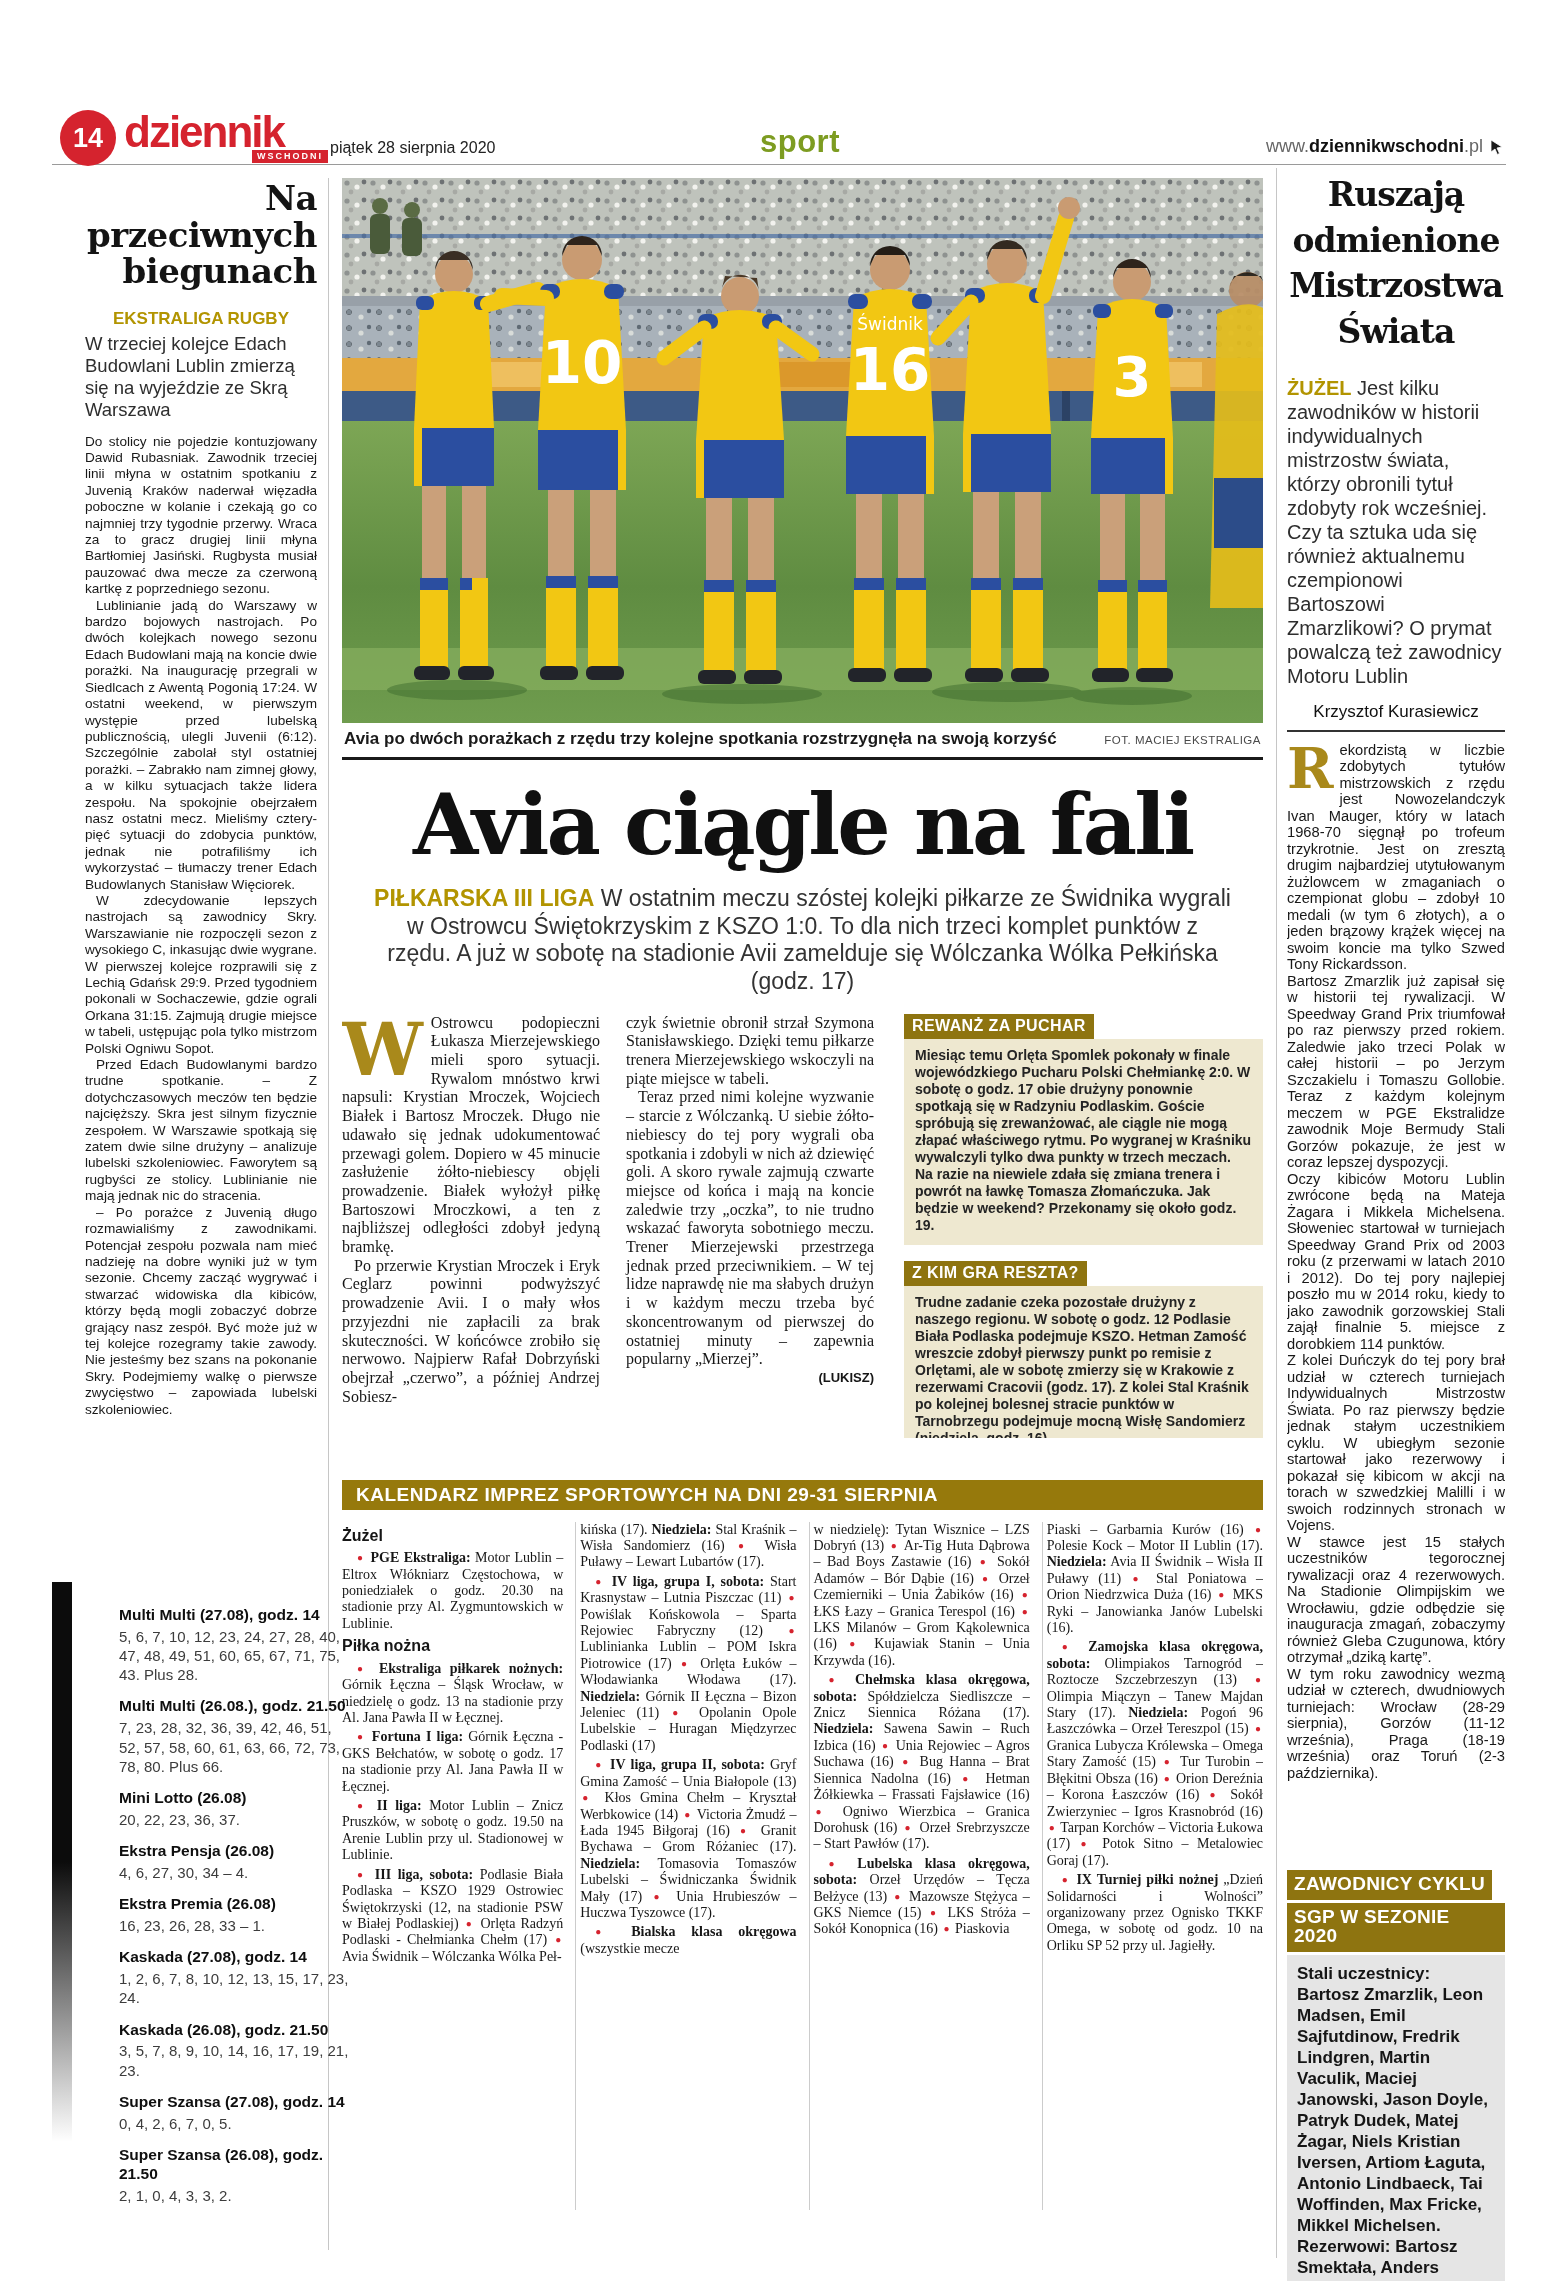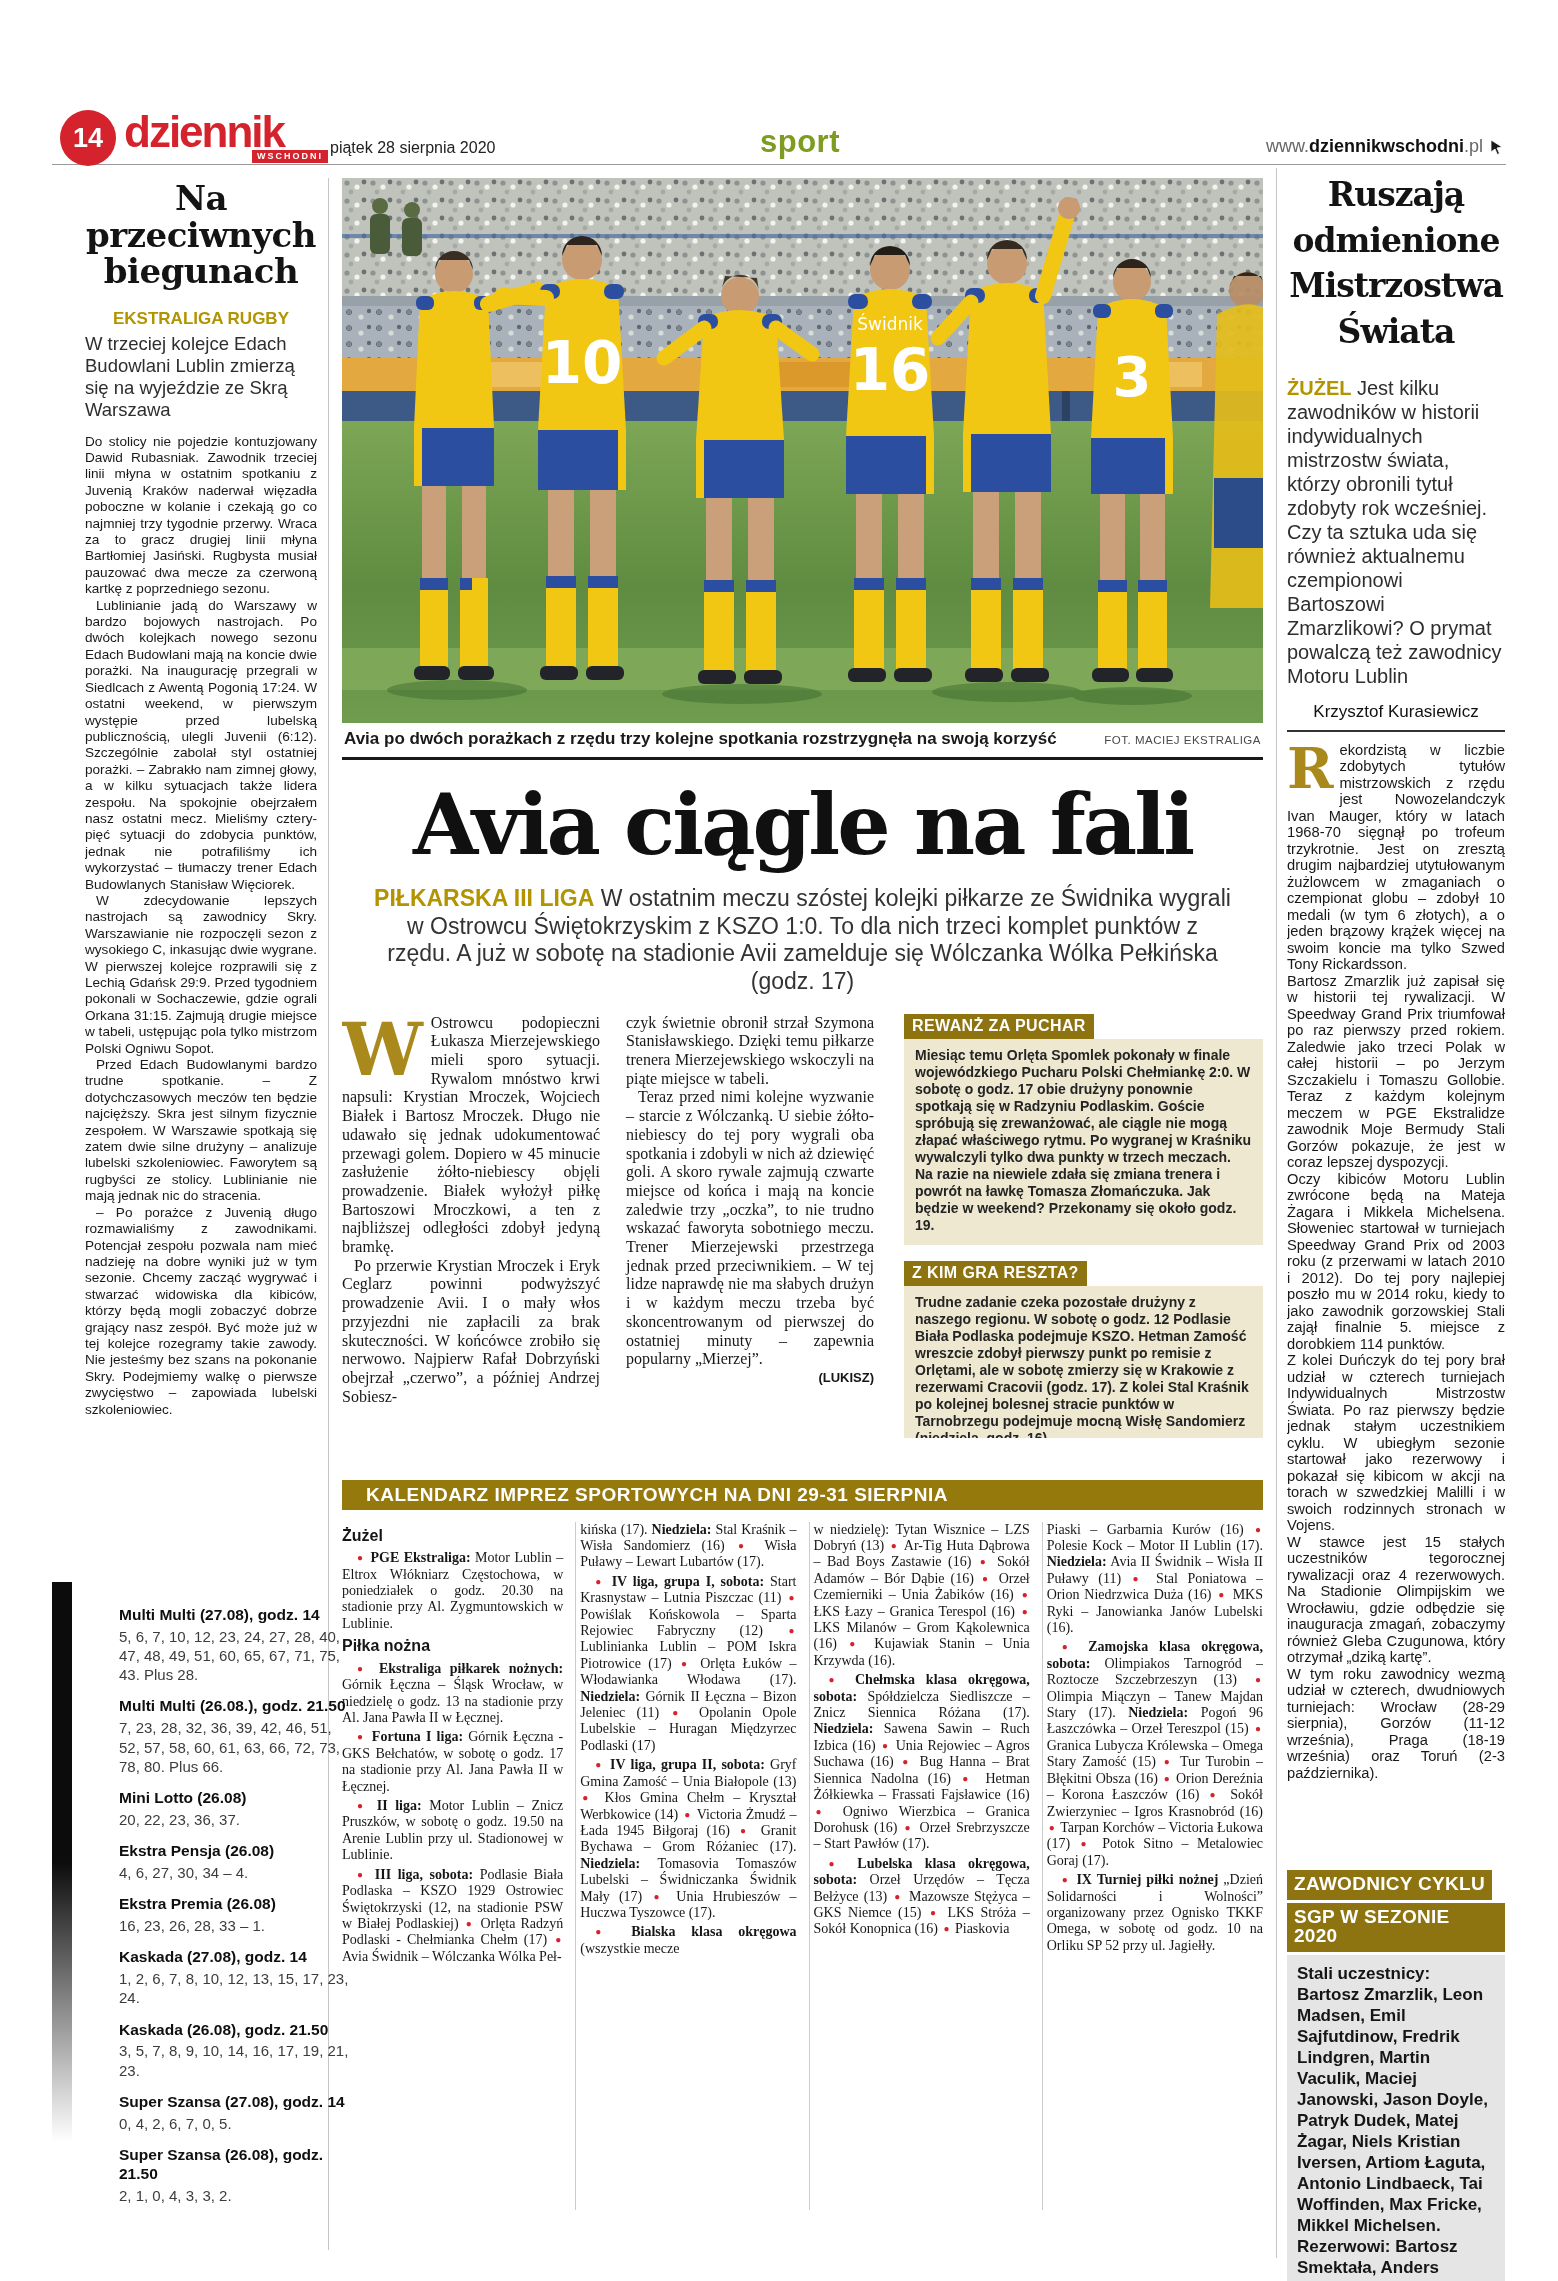--- a/index.html
+++ b/index.html
@@ -32,21 +32,21 @@
 
   
   .vdiv{position:absolute;width:0;border-left:1px solid #c6c6c6}
   .vdiv.left{left:328px;top:178px;height:2072px}
   .vdiv.right{left:1276px;top:168px;height:2090px}
   .edge-shadow{position:absolute;left:52px;top:1582px;width:20px;height:560px;
     background:linear-gradient(180deg,#0c0c0c 0%,#0c0c0c 50%,rgba(12,12,12,0) 100%)}
 
   
   .left-col{position:absolute;left:85px;top:180px;width:232px;height:1412px;overflow:hidden}
-  .la-title{font:bold 34px/1.08 "DejaVu Serif",serif;text-align:center;color:#141414;letter-spacing:-.5px}
+  .la-title{font:bold 34px/1.08 "DejaVu Serif",serif;text-align:right;color:#141414;letter-spacing:-.5px}
   .kicker{color:var(--gold);font-weight:bold}
   .la-kicker{display:block;text-align:center;font:bold 17px/1.1 "Liberation Sans",sans-serif;margin-top:20px}
   .la-lead{font:18.5px/1.2 "Liberation Sans",sans-serif;color:#2e2e2e;text-align:left;margin-top:4px}
   .la-body{margin-top:12px;font:13.6px/16.4px "Liberation Sans",sans-serif;text-align:justify;color:#191919}
   .la-body p+p{text-indent:11px}
 
   
   .lottery{position:absolute;left:119px;top:1606px;width:230px}
   .lot{margin-bottom:13px}
   .lot b{display:block;font:bold 15.5px/1.22 "Liberation Sans",sans-serif;color:#0f0f0f}
@@ -75,21 +75,21 @@
   
   .boxes{width:359px}
   .ybox{margin-bottom:16px}
   .ybox-h{display:inline-block;background:var(--goldbar);color:#fff;
     font:bold 16px/1 "Liberation Sans",sans-serif;letter-spacing:.4px;padding:4px 8px 5px}
   .ybox-b{background:var(--boxbg);padding:8px 11px 11px;
     font:bold 14px/17px "Liberation Sans",sans-serif;color:#242424}
 
   
   .cal-banner{margin-top:42px;height:30px;background:var(--banner);color:#fff;
-    font:bold 19px/30px "Liberation Sans",sans-serif;letter-spacing:.5px;padding-left:24px}
+    font:bold 19px/30px "Liberation Sans",sans-serif;letter-spacing:.5px;padding-left:14px}
   .cal-row{display:grid;grid-template-columns:repeat(4,1fr);column-gap:12px;
     margin-top:12px;height:688px;overflow:hidden}
   .cal-col{font:14px/16.4px "Liberation Serif",serif;text-align:justify;color:#161616;min-width:0}
   .cal-col+.cal-col{border-left:1px solid #cccccc;padding-left:4px}
   .cal-col .ch{font:bold 16px/1.1 "Liberation Sans",sans-serif;margin:5px 0 6px;text-align:left}
   .cal-col p{margin:0 0 3px}
   .cal-col p.e{text-indent:13px}
   .rb{color:var(--red);font-size:10px;vertical-align:1px;padding:0 2px}
 
   

